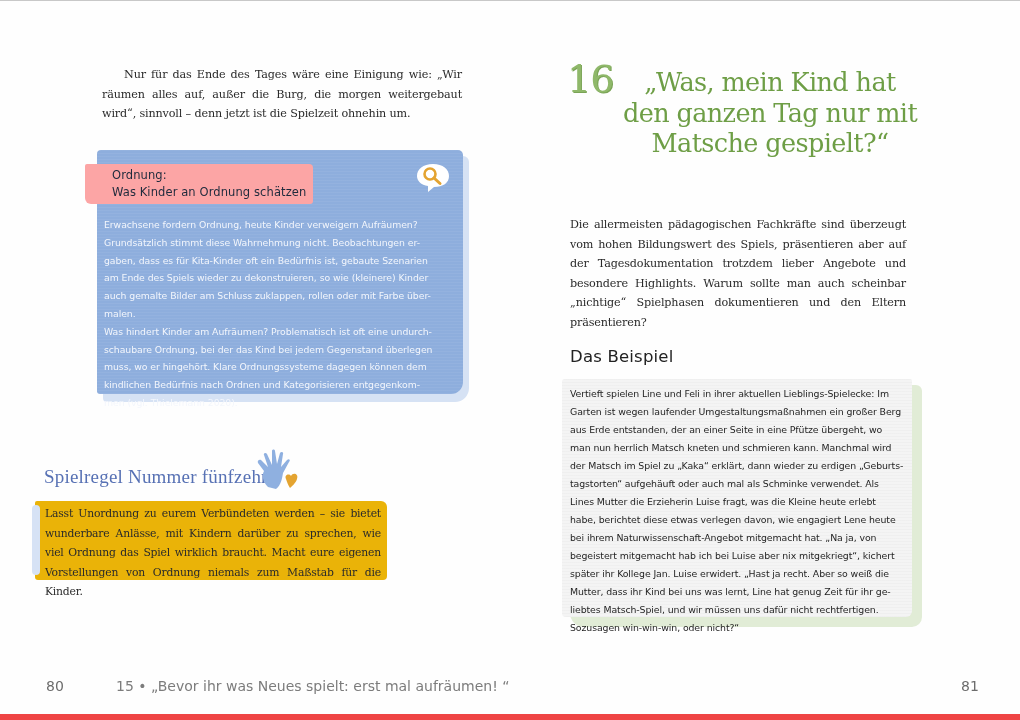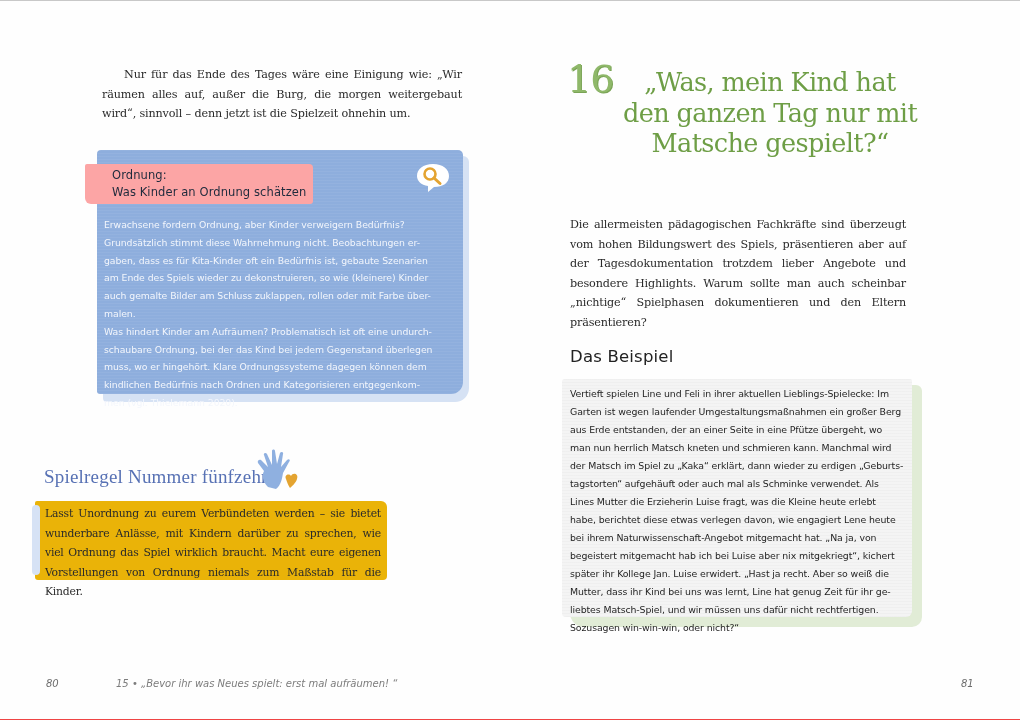--- a/index.html
+++ b/index.html
@@ -1,18 +1,18 @@
 <!DOCTYPE html>
 <html><head>
 <meta charset="utf-8">
 <style>
   * { box-sizing: border-box; margin: 0; padding: 0; }
   html, body { width: 1020px; height: 720px; overflow: hidden; background: #ffffff; }
   body { position: relative; font-family: "Liberation Serif", serif; color: #2b2b2b; }
-  .spread { position: absolute; left: 0; top: 0; width: 1020px; height: 720px; background: #fefefe; border-top: 1px solid #c8c8c8; border-bottom: 1px solid #ef4444; }
+  .spread { position: absolute; left: 0; top: 0; width: 1020px; height: 720px; background: #fefefe; border-top: 1px solid #c8c8c8; border-bottom: 6px solid #ef4444; }
 
   .serif-body { font-family: "DejaVu Serif", serif; font-size: 11.2px; line-height: 19.5px; color: #2a2a2a; letter-spacing: -0.15px; }
 
   
   #intro { position: absolute; left: 102px; top: 64px; width: 360px; text-align: justify; }
   #intro p { text-indent: 22px; }
 
   
   #info-box { position: absolute; left: 97px; top: 149px; width: 368px; height: 248px; }
   #info-box .box-shadow { position: absolute; left: 6px; top: 6px; width: 366px; height: 246px; background: #d6e2f4; border-radius: 3px 6px 14px 4px; }
@@ -24,21 +24,21 @@
   #info-text { position: absolute; left: 7px; top: 66px; width: 352px; font-family: "DejaVu Sans", sans-serif; font-size: 9.3px; line-height: 17.8px; color: #f3f6fc; letter-spacing: -0.05px; }
 
   
   #rule-title { position: absolute; left: 44px; top: 465px; font-family: "Liberation Serif", serif; font-size: 19px; color: #5771b4; letter-spacing: 0.2px; }
   #rule-icon { position: absolute; left: 254px; top: 446px; width: 52px; height: 46px; }
   #rule-box { position: absolute; left: 35px; top: 500px; width: 352px; height: 79px; background: #eab308; border-radius: 2px 6px 4px 3px; }
   #rule-box::before { content: ""; position: absolute; left: -3px; top: 4px; width: 8px; height: 70px; background: #d6e2f5; border-radius: 4px; }
   #rule-text { position: absolute; left: 10px; top: 3px; width: 336px; font-family: "DejaVu Serif", serif; font-size: 10.8px; line-height: 19.5px; color: #2a2a2a; text-align: justify; letter-spacing: -0.2px; }
 
   
-  .footer-text { position: absolute; top: 677px; font-family: "DejaVu Sans", sans-serif; font-size: 10px; color: #6c6c6c; font-style: italic; }
+  .footer-text { position: absolute; top: 677px; font-family: "DejaVu Sans", sans-serif; font-size: 14px; color: #6c6c6c; }
   #page-left-num { left: 46px; }
   #running-head { left: 116px; color: #7c7c7c; }
   #page-right-num { left: 961px; }
 
   
   #chapter-num { position: absolute; left: 567px; top: 56px; font-family: "DejaVu Serif", serif; font-weight: normal; font-size: 38px; color: #8fb86a; letter-spacing: -1px; line-height: 44px;
      text-shadow: 1px 1px 0 #7aa456; }
   #chapter-title { position: absolute; left: 620px; top: 66px; width: 300px; font-family: "DejaVu Serif", serif; font-size: 25.5px; line-height: 30.5px; color: #6e9e46; text-align: center; letter-spacing: -0.6px; }
   #chapter-title span { display: block; white-space: nowrap; }
 
@@ -70,21 +70,21 @@
       <span>Was Kinder an Ordnung schätzen</span>
     </div>
     <div id="info-icon">
       <svg width="36" height="32" viewBox="0 0 36 32">
         <path d="M18 2 C28 2 34 7 34 14 C34 21 28 25 19 25 L13 30 L13 24 C6 23 2 19 2 14 C2 7 8 2 18 2 Z" fill="#ffffff"></path>
         <circle cx="15" cy="12" r="5.5" fill="none" stroke="#e4a431" stroke-width="2.6"></circle>
         <line x1="19" y1="16" x2="25" y2="21.5" stroke="#e4a431" stroke-width="3" stroke-linecap="round"></line>
       </svg>
     </div>
     <div id="info-text">
-      <span class="line">Erwachsene fordern Ordnung, aber Kinder verweigern Bedürfnis?</span>
+      <span class="line">Erwachsene fordern Ordnung, heute Kinder verweigern Aufräumen?</span>
       <span class="line">Grundsätzlich stimmt diese Wahrnehmung nicht. Beobachtungen er-</span>
       <span class="line">gaben, dass es für Kita-Kinder oft ein Bedürfnis ist, gebaute Szenarien</span>
       <span class="line">am Ende des Spiels wieder zu dekonstruieren, so wie (kleinere) Kinder</span>
       <span class="line">auch gemalte Bilder am Schluss zuklappen, rollen oder mit Farbe über-</span>
       <span class="line">malen.</span>
       <span class="line">Was hindert Kinder am Aufräumen? Problematisch ist oft eine undurch-</span>
       <span class="line">schaubare Ordnung, bei der das Kind bei jedem Gegenstand überlegen</span>
       <span class="line">muss, wo er hingehört. Klare Ordnungssysteme dagegen können dem</span>
       <span class="line">kindlichen Bedürfnis nach Ordnen und Kategorisieren entgegenkom-</span>
       <span class="line">men (vgl. Thielemann 2020).</span>

